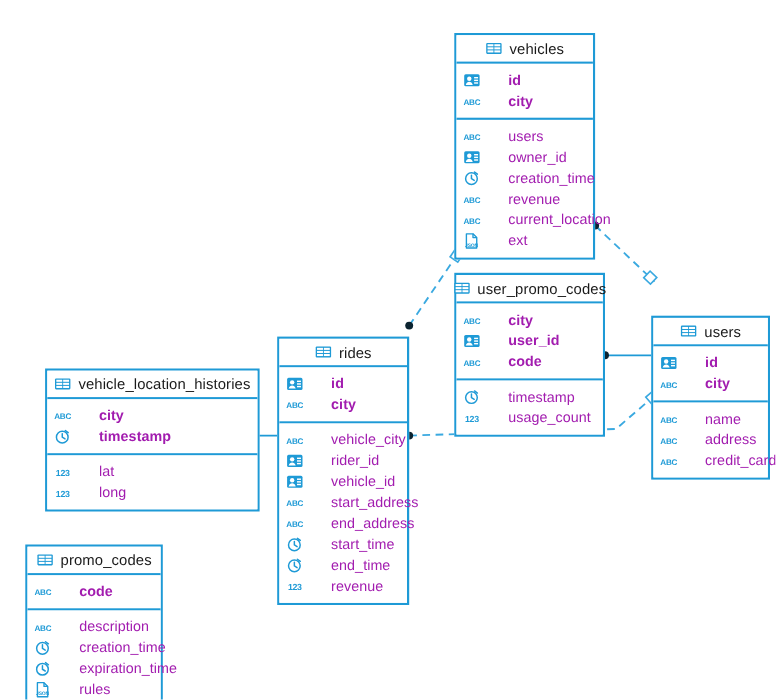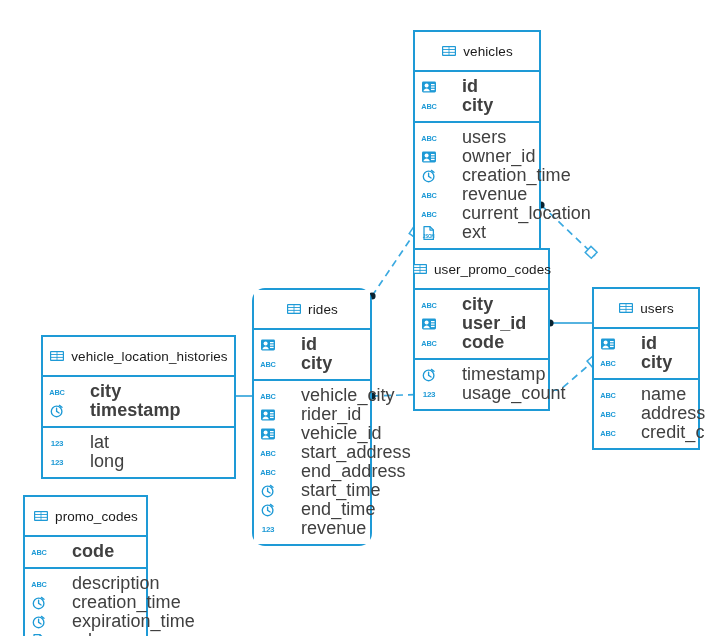--- a/index.html
+++ b/index.html
@@ -35,21 +35,21 @@
   .entity {
     position: absolute;
     box-sizing: border-box;
     background: #ffffff;
     border: 2px solid #1e9ad6;
     z-index: 5;
   }
 
   .entity-header {
     box-sizing: border-box;
-    height: 40px;
+    height: 26px;
     display: flex;
     align-items: center;
     justify-content: center;
     gap: 6px;
     border-bottom: 2px solid #1e9ad6;
     padding: 0 6px;
     background: #ffffff;
   }
   .entity-title {
     font-size: 13.5px;
@@ -69,22 +69,22 @@
 
   .field-row {
     display: flex;
     align-items: center;
     gap: 5px;
     height: 19px;
     padding: 0 6px;
     white-space: nowrap;
   }
   .field-name {
-    font-size: 18px;
-    color: #404040;
+    font-size: 13px;
+    color: #a21caf;
     letter-spacing: 0.05px;
     padding-left: 20px;
   }
   .keys .field-name {
     font-weight: bold;
   }
 
   .ficon {
     width: 16px;
     height: 16px;
@@ -344,21 +344,21 @@
         <div class="field-row">
           <span>
             <svg class="ficon" viewBox="0 0 16 16" xmlns="http://www.w3.org/2000/svg">
               <text x="8" y="11.3" text-anchor="middle" font-family="Liberation Sans, sans-serif" font-size="7.4" font-weight="bold" fill="#1e9ad6" letter-spacing="-0.2">ABC</text>
             </svg>
           </span>
           <span class="field-name">credit_card</span>
         </div>
       </div>
     </div>
-    <div class="entity" style="left: 252px; top: 288px; width: 120px; border-radius: 13px;">
+    <div class="entity" style="left: 252px; top: 306px; width: 120px;">
       <div class="entity-header">
         <span>
           <svg class="ficon" viewBox="0 0 16 16" xmlns="http://www.w3.org/2000/svg">
             <rect x="1" y="3" width="14" height="10" rx="1" fill="#1e9ad6"></rect>
             <rect x="2.2" y="4.2" width="5.4" height="1.9" fill="#ffffff"></rect>
             <rect x="8.4" y="4.2" width="5.4" height="1.9" fill="#ffffff"></rect>
             <rect x="2.2" y="7" width="5.4" height="1.9" fill="#ffffff"></rect>
             <rect x="8.4" y="7" width="5.4" height="1.9" fill="#ffffff"></rect>
             <rect x="2.2" y="9.8" width="5.4" height="1.9" fill="#ffffff"></rect>
             <rect x="8.4" y="9.8" width="5.4" height="1.9" fill="#ffffff"></rect>

